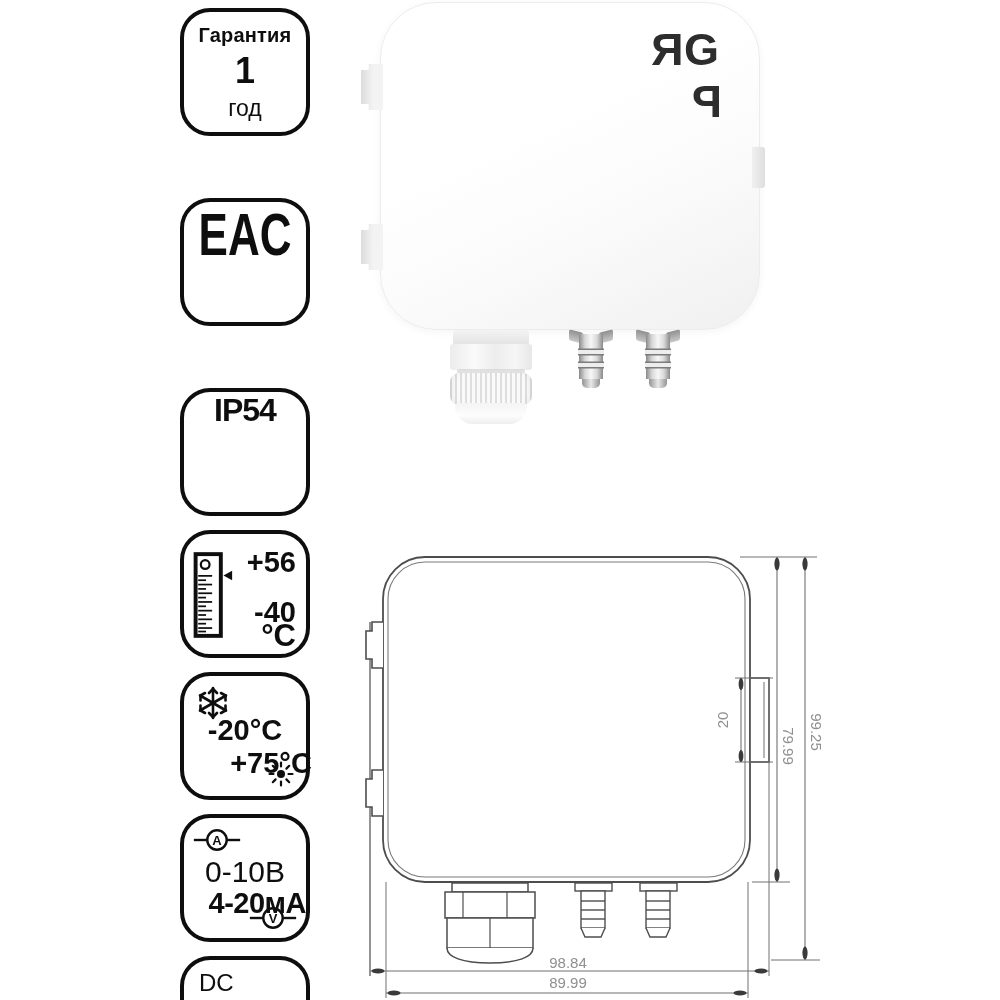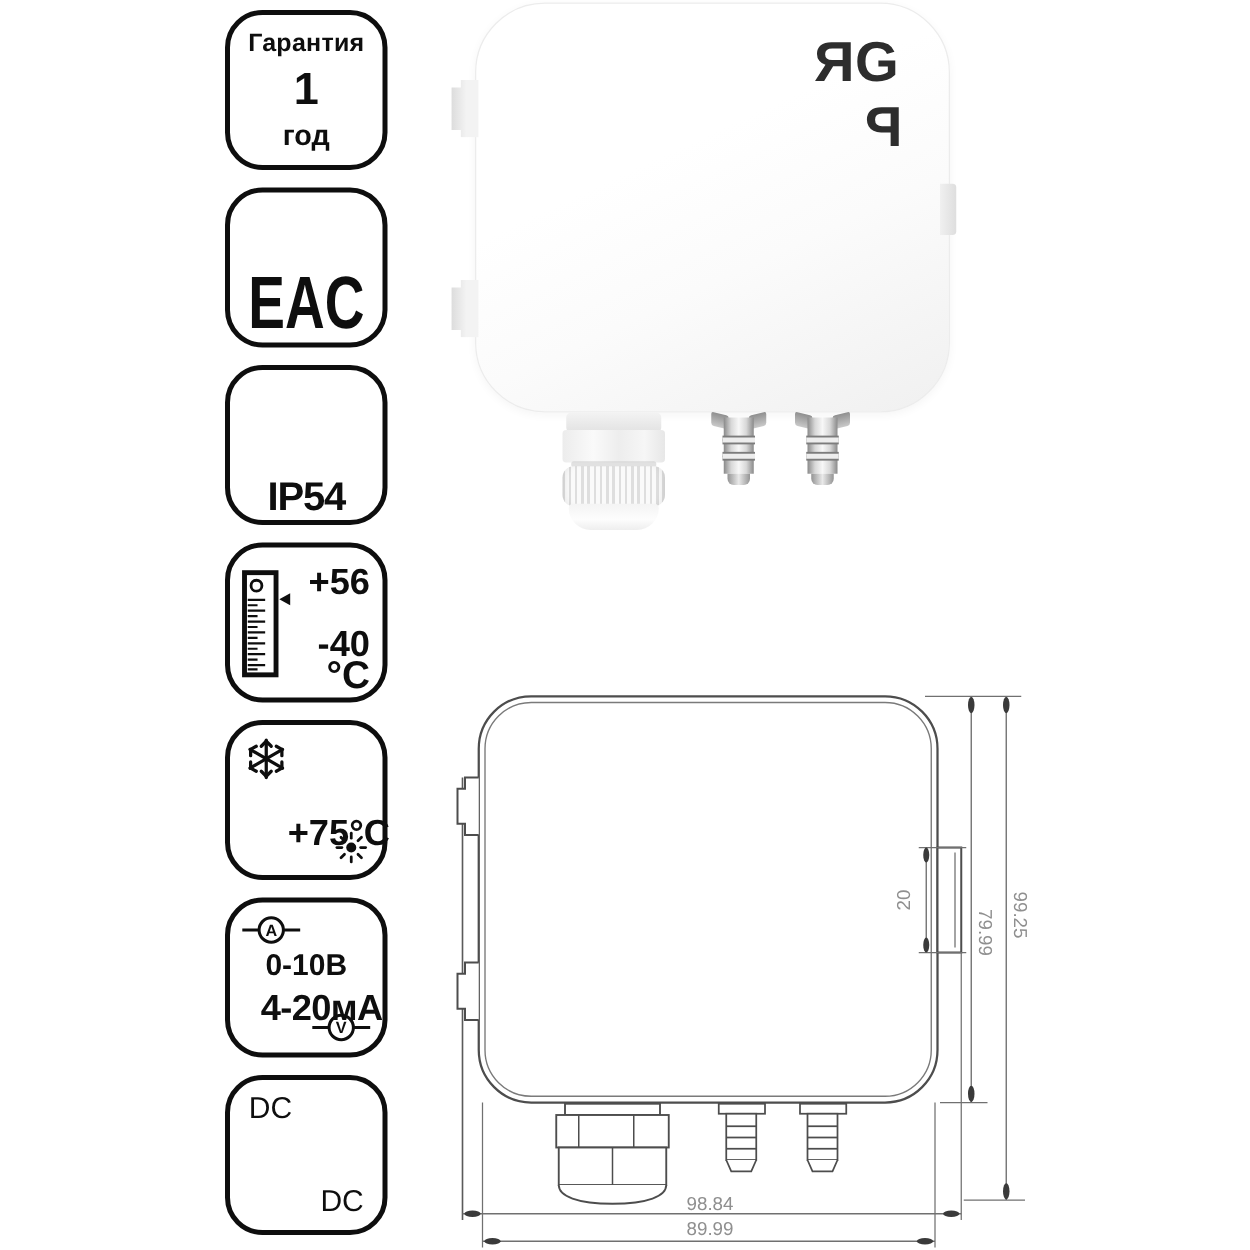--- a/index.html
+++ b/index.html
@@ -9,38 +9,38 @@
   
   .badges{position:absolute;left:180px;top:8px;display:flex;flex-direction:column;gap:14px;}
   .badge{position:relative;width:130px;height:128px;border:4.5px solid #0e0e0e;border-radius:30px;
          background:#fff;box-sizing:border-box;}
   .badge .abs{position:absolute;}
 
   .b-warranty{display:flex;flex-direction:column;align-items:center;justify-content:space-between;
               padding:12px 0 10px;}
   .w-title{font-size:20px;font-weight:600;letter-spacing:.2px;}
   .w-value{font-size:36px;font-weight:800;line-height:1;}
-  .w-unit{font-size:23px;font-weight:700;}
-
-  .b-center{display:flex;align-items:flex-end;justify-content:center;}
+  .w-unit{font-size:23px;font-weight:400;}
+
+  .b-center{display:flex;align-items:flex-start;justify-content:center;margin-top:48px;}
   .eac-text{font-size:55px;font-weight:bold;transform:scaleX(.8) scaleY(1.08);letter-spacing:0;}
   .ip-text{font-size:32px;font-weight:bold;letter-spacing:-1px;}
 
   .temp-max{right:10px;top:12px;font-size:29px;font-weight:bold;}
   .temp-min{right:10px;top:46px;font-size:29px;font-weight:bold;margin-top:16px;}
   .temp-unit{right:10px;top:84px;font-size:31px;font-weight:bold;}
   .thermo{left:9px;top:12px;}
 
   .amb-snow{left:11px;top:9px;}
   .amb-cold{left:0;top:38px;width:100%;text-align:center;font-size:29px;font-weight:bold;}
   .amb-hot{left:0;top:71px;width:100%;text-align:center;font-size:29px;font-weight:bold;padding-left:26px;}
   .amb-sun{right:11px;bottom:8px;}
 
   .sig-amp{left:8px;top:9px;}
-  .sig-voltage{left:0;top:37px;width:100%;text-align:center;font-size:24px;font-weight:bold;}
+  .sig-voltage{left:0;top:37px;width:100%;text-align:center;font-size:30px;font-weight:normal;}
   .sig-current{left:0;top:69px;width:100%;text-align:right;font-size:29px;font-weight:bold;letter-spacing:-.5px;}
   .sig-volt{right:8px;bottom:7px;}
 
   .pw-top{left:15px;top:9px;font-size:24px;font-weight:400;}
   .pw-val{left:0;top:41px;width:100%;text-align:center;font-size:33px;font-weight:bold;letter-spacing:-.5px;}
   .pw-bottom{right:15px;bottom:8px;font-size:24px;font-weight:400;}
 
   
   .device-box{position:absolute;left:380px;top:2px;width:378px;height:326px;border-radius:56px;
               background:linear-gradient(155deg,#ffffff 38%,#fbfbfb 62%,#f0f0f0 100%);
@@ -148,20 +148,21 @@
           <line x1="-12.5" y1="-2.5" x2="-12.5" y2="-7.5"></line>
             <line x1="-8" y1="-10" x2="-12.5" y2="-7.5"></line>
           <line x1="12.5" y1="2.5" x2="12.5" y2="7.5"></line>
             <line x1="8" y1="10" x2="12.5" y2="7.5"></line>
           <line x1="-12.5" y1="2.5" x2="-12.5" y2="7.5"></line>
             <line x1="-8" y1="10" x2="-12.5" y2="7.5"></line>
           <line x1="12.5" y1="-2.5" x2="12.5" y2="-7.5"></line>
             <line x1="8" y1="-10" x2="12.5" y2="-7.5"></line>
         </g>
       </svg>
+      <div class="abs amb-cold">-20°C</div>
       <div class="abs amb-hot">+75°C</div>
       <svg class="abs amb-sun" width="28" height="28" viewBox="0 0 28 28">
         <circle cx="14" cy="14" r="4" fill="#0e0e0e"></circle>
         <g stroke="#0e0e0e" stroke-width="2.2" stroke-linecap="round">
           <line x1="14" y1="2.5" x2="14" y2="6.5"></line>
             <line x1="14" y1="21.5" x2="14" y2="25.5"></line>
           <line x1="2.5" y1="14" x2="6.5" y2="14"></line>
             <line x1="21.5" y1="14" x2="25.5" y2="14"></line>
           <line x1="5.8" y1="5.8" x2="8.6" y2="8.6"></line>
             <line x1="19.4" y1="19.4" x2="22.2" y2="22.2"></line>

